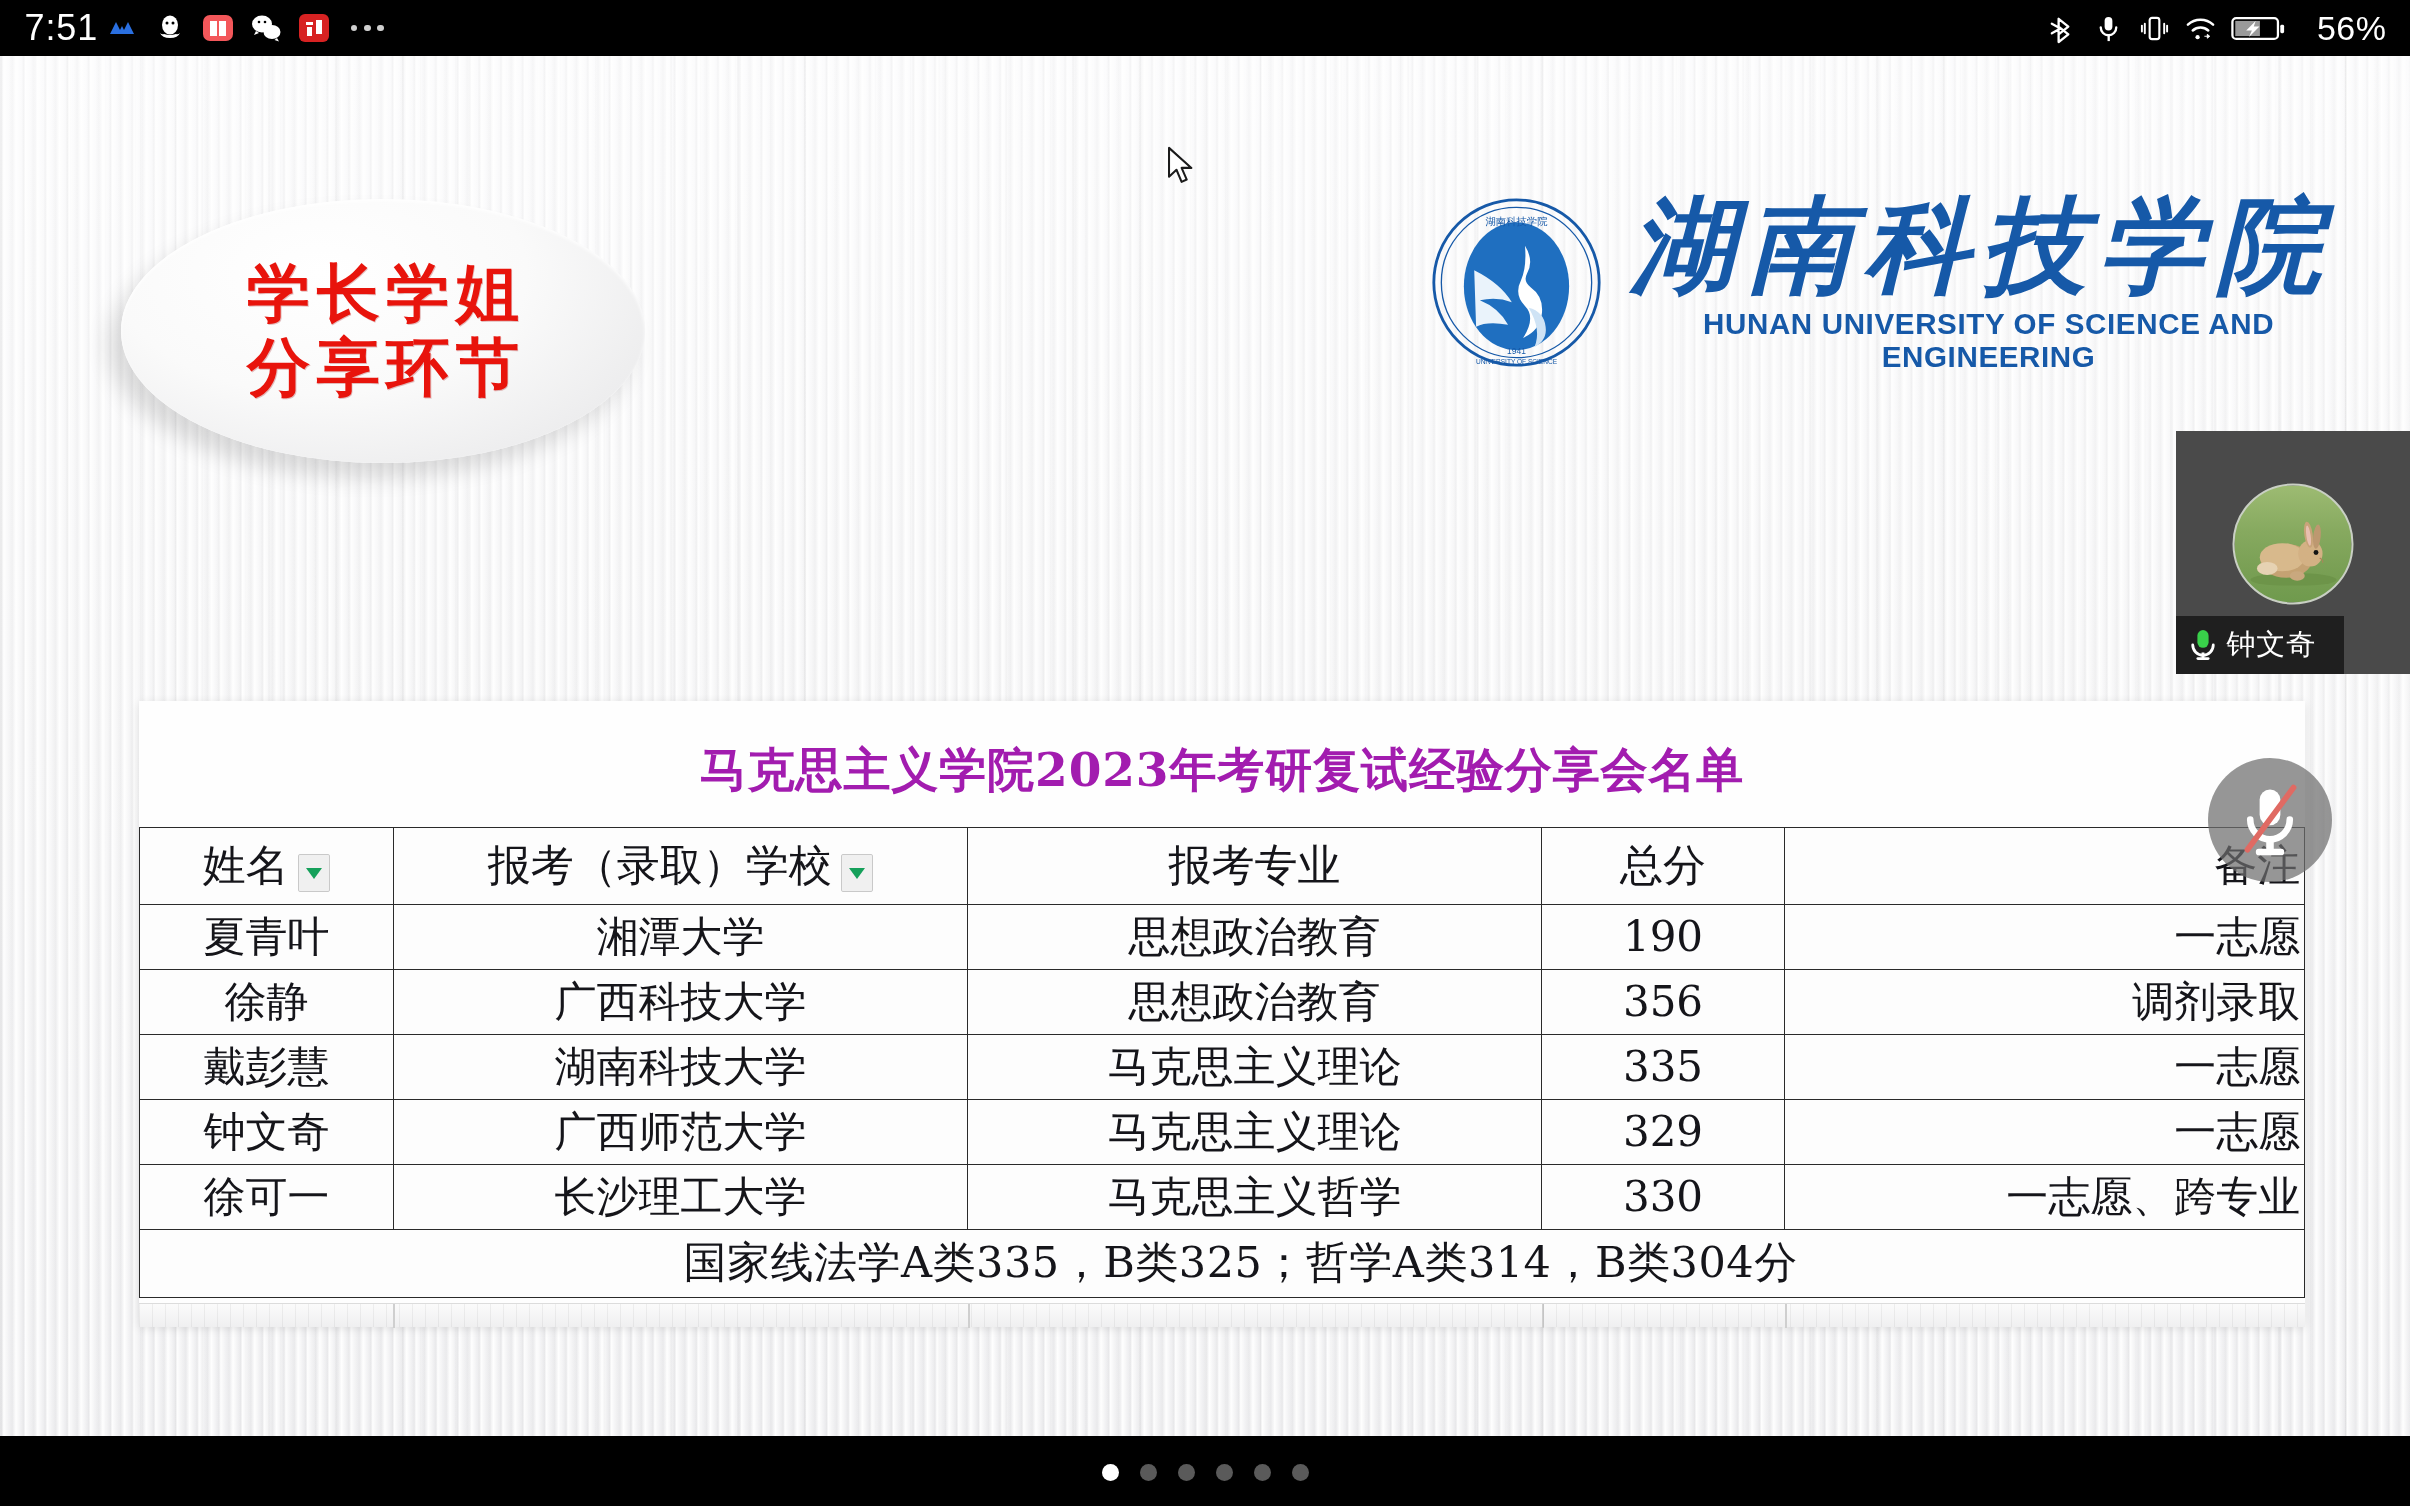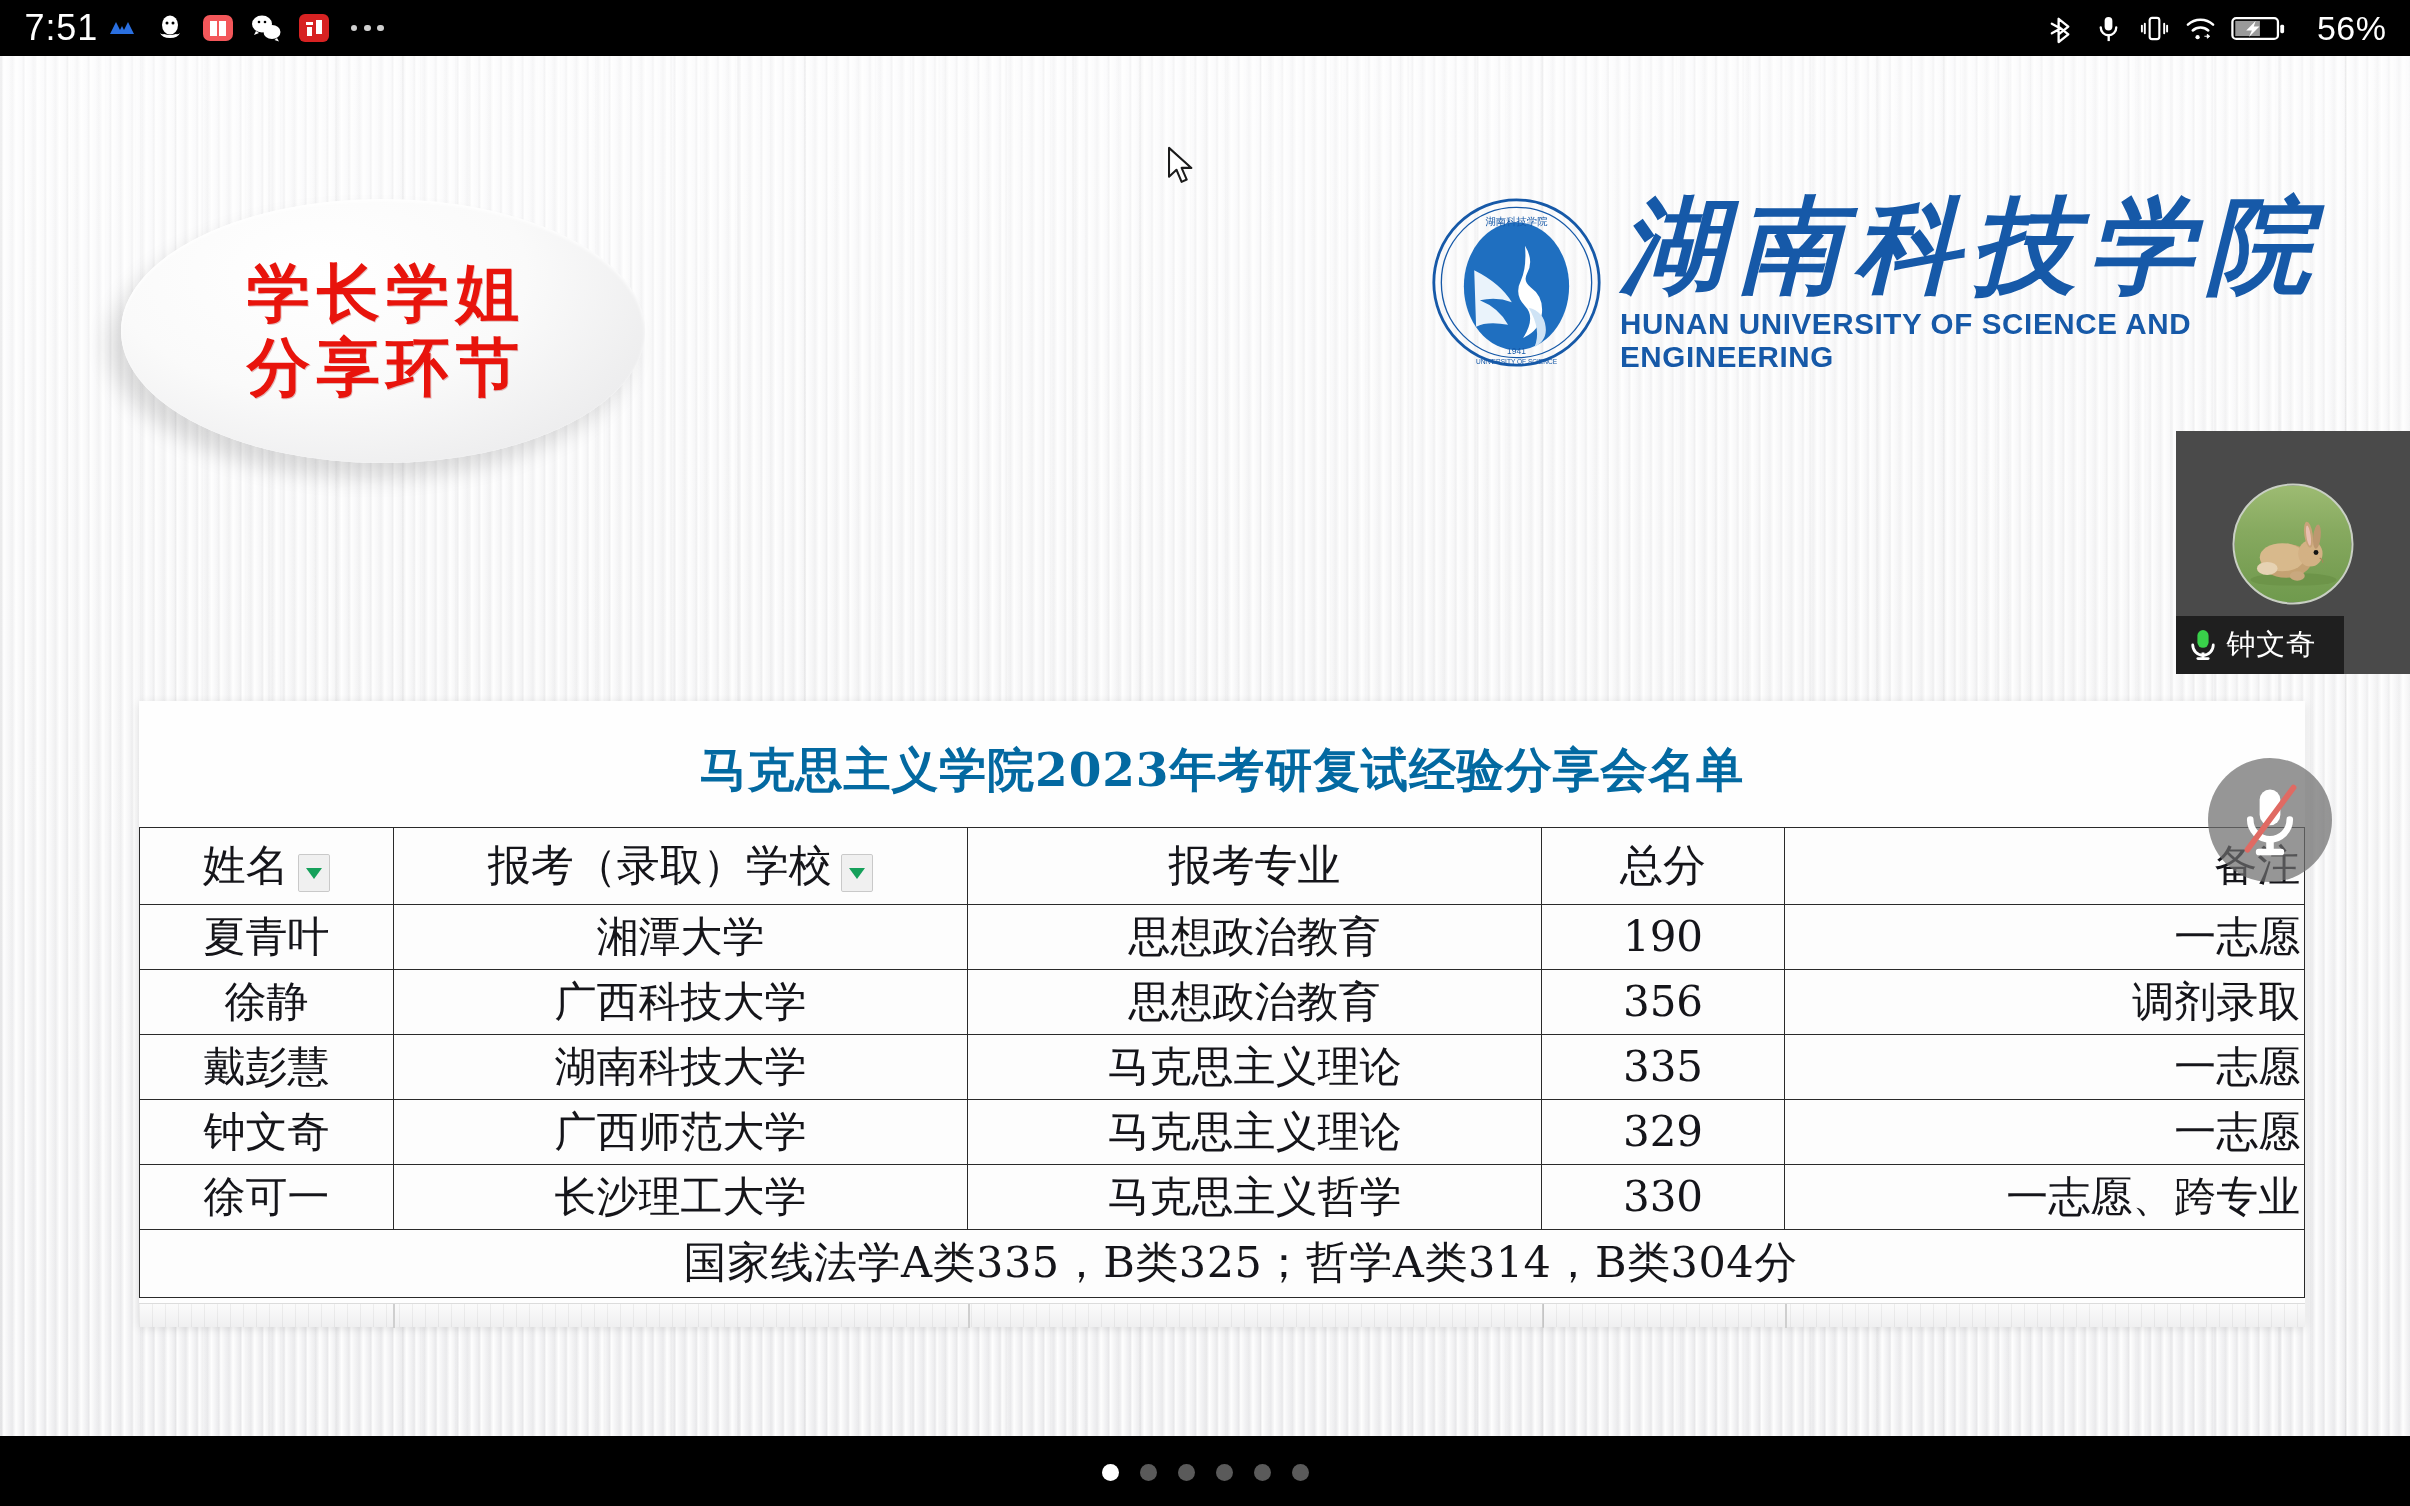--- a/index.html
+++ b/index.html
@@ -71,21 +71,21 @@
   #oval .line{
     color:#e8140c; font-weight:700; font-size:63px; line-height:1.18;
     letter-spacing:6.6px; text-indent:6.6px;
     font-family:"DejaVu Sans","Liberation Sans",sans-serif;
     text-shadow:0.9px 0.9px 0 rgba(150,0,0,0.25);
   }
 
   
   #logo{
     position:absolute; left:1431px; top:132px; width:904px; height:188px;
-    display:flex; align-items:center; gap:18px;
+    display:flex; align-items:center; gap:26px;text-align:center;
   }
   #logo .seal{ width:171px; height:171px; flex:0 0 171px; position:relative; }
   #logo .wordmark{ display:flex; flex-direction:column; }
   #logo .cn{
     font-size:105px; font-weight:700; color:#1659a8; letter-spacing:12.2px;
     line-height:1.05; font-family:"DejaVu Serif","Liberation Serif",serif;
     font-style:italic;
   }
   #logo .en{
     font-size:29px; font-weight:700; color:#1659a8; letter-spacing:0.6px;
@@ -93,21 +93,21 @@
     font-family:"Liberation Sans",sans-serif;
   }
 
   
   #panel{
     position:absolute; left:139px; top:645px; width:2166px; height:626px;
     background:#fefefe;
     box-shadow:0 1.9px 9.4px rgba(0,0,0,0.10);
   }
   #panel .sheet-title{
-    text-align:center; color:#0369a1; font-weight:700;
+    text-align:center; color:#a21caf; font-weight:700;
     font-size:47px; letter-spacing:0.9px; padding-top:38px;
     font-family:"DejaVu Serif","Liberation Serif",serif;
   }
   table{
     width:2166px; border-collapse:collapse; margin-top:24.5px;
     table-layout:fixed;
   }
   th,td{
     border:1.9px solid #2a2a2a;
     text-align:center; color:#15151a;

